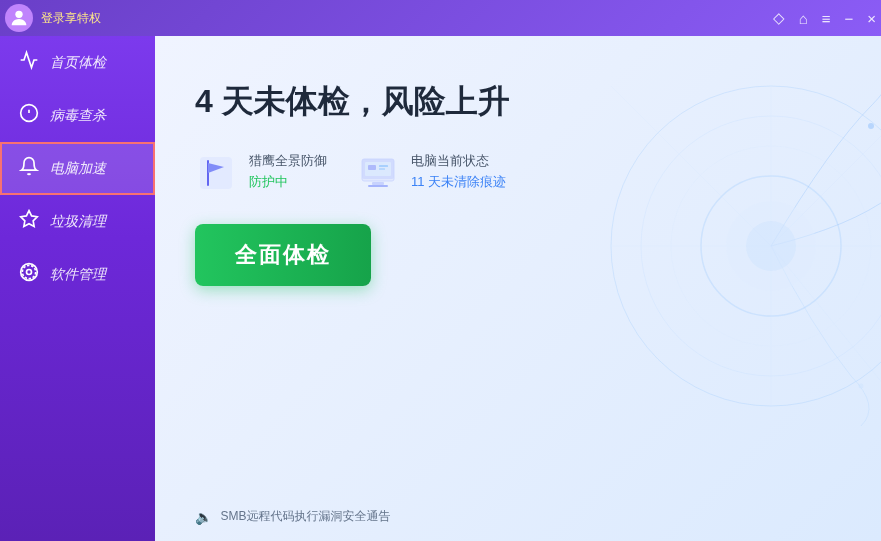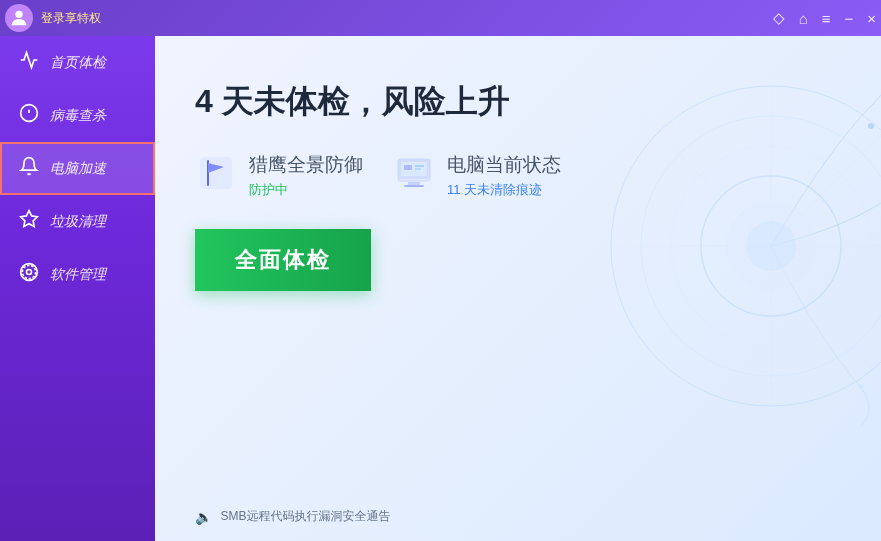--- a/index.html
+++ b/index.html
@@ -130,39 +130,39 @@
     }
     .status-card-icon {
       width: 42px;
       height: 42px;
       flex-shrink: 0;
       display: flex;
       align-items: center;
       justify-content: center;
     }
     .status-card-text .card-title {
-      font-size: 19px;
+      font-size: 13px;
       color: #475569;
       margin-bottom: 3px;
     }
     .status-card-text .card-value {
       font-size: 13px;
       color: #3b82f6;
       font-weight: 500;
     }
     .status-card-text .card-value.green {
       color: #22c55e;
     }
 
     
     .check-button {
       background: linear-gradient(90deg, #22c55e, #16a34a);
       color: white;
       border: none;
-      border-radius: 0;
+      border-radius: 8px;
       padding: 16px 40px;
       font-size: 22px;
       font-weight: 600;
       cursor: pointer;
       position: relative;
       z-index: 1;
       letter-spacing: 2px;
       box-shadow: 0 4px 15px rgba(34,197,94,0.4);
     }
 

